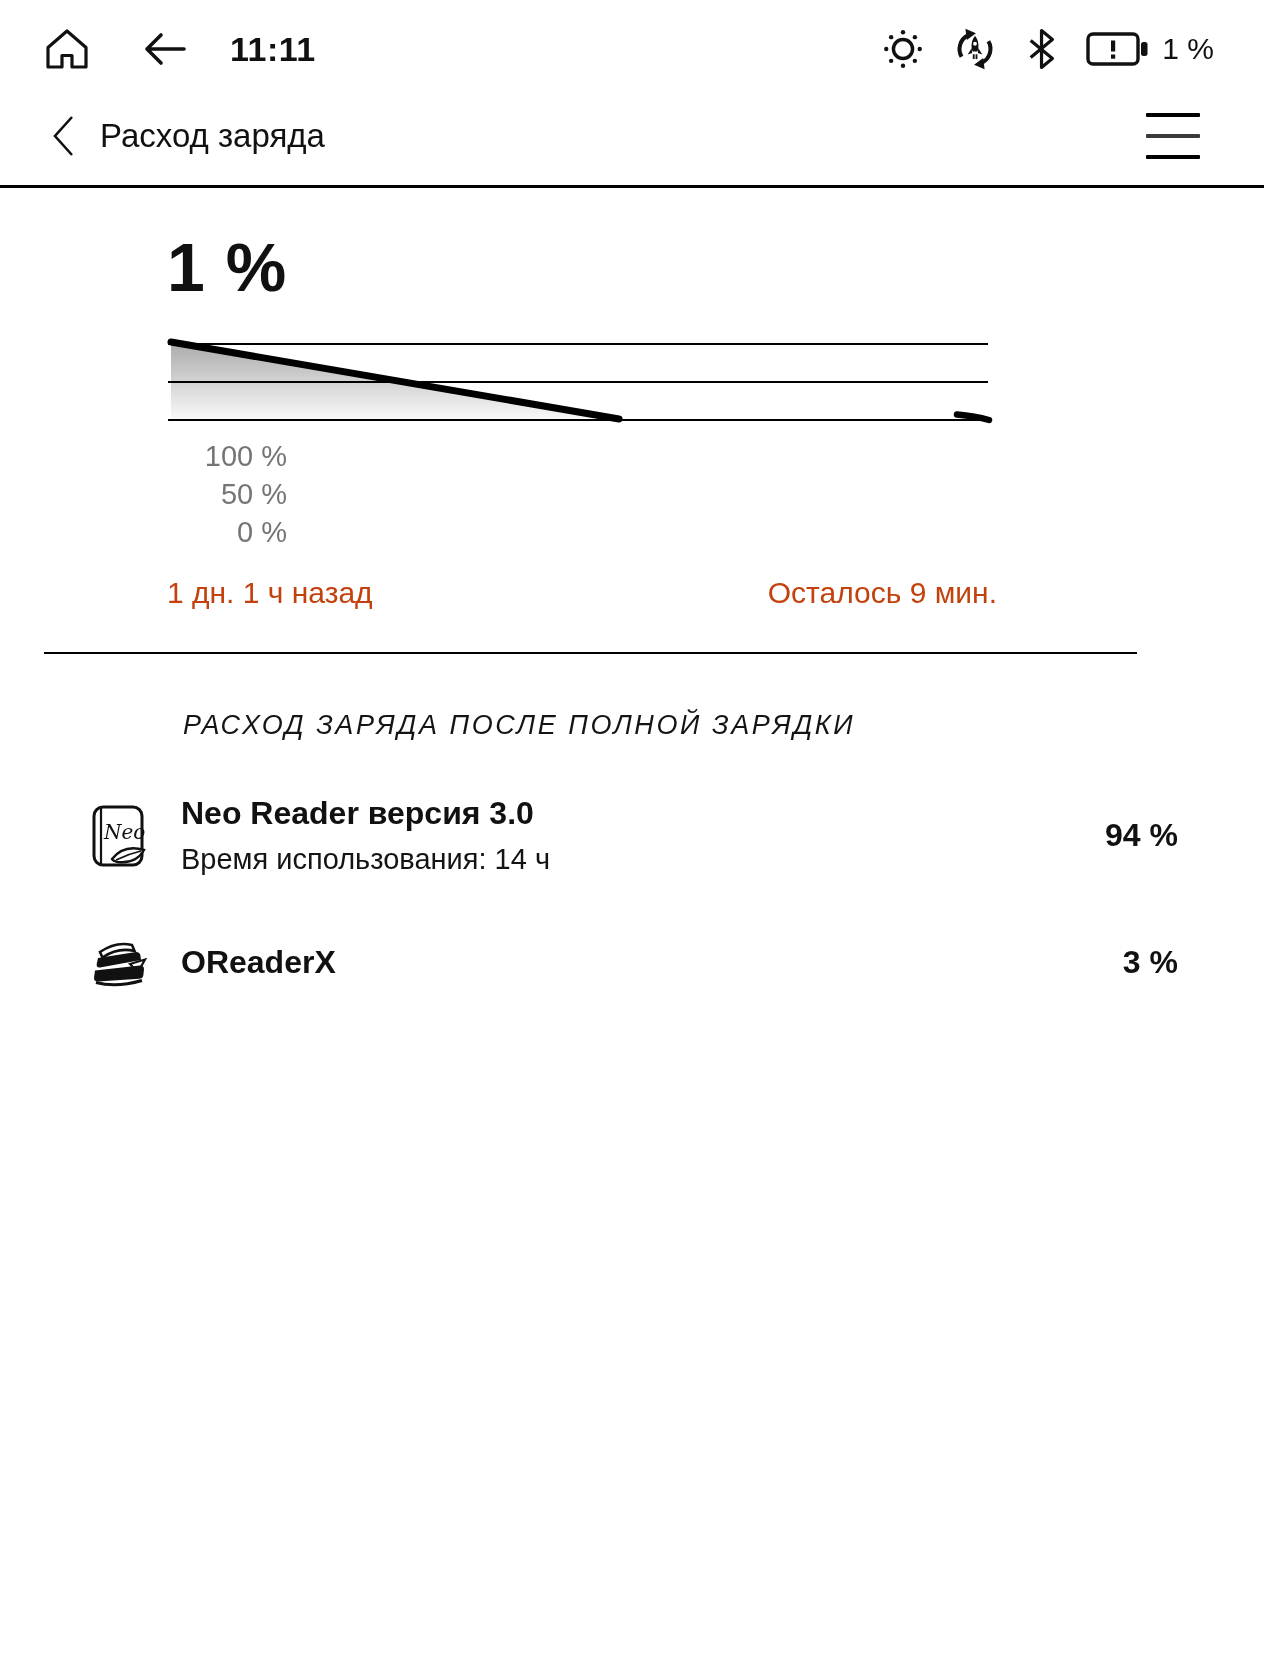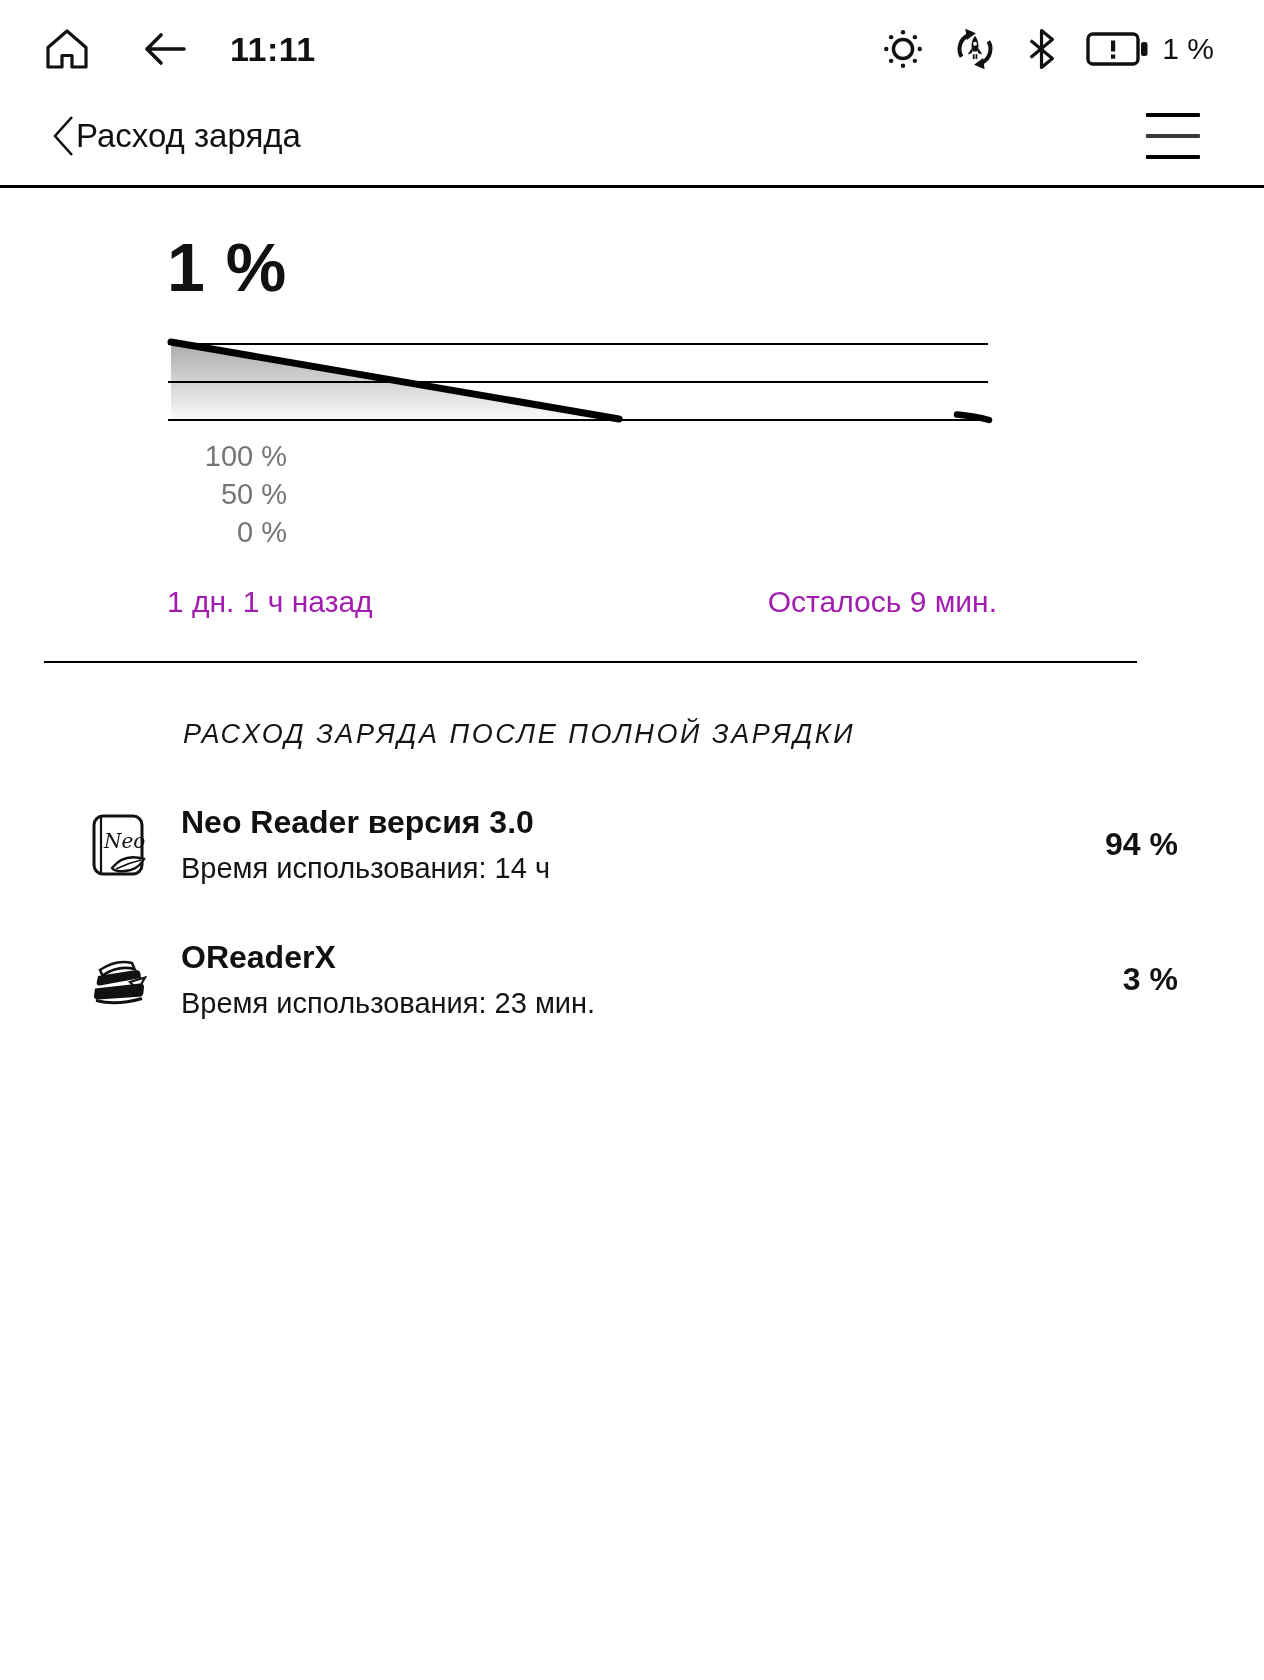--- a/index.html
+++ b/index.html
@@ -14,40 +14,40 @@
   .sb-back { width:46px; height:46px; margin-left:28px; }
   .sb-time { font-size:34px; font-weight:700; margin-left:18px; letter-spacing:.5px; }
   .sb-right { display:flex; align-items:center; margin-left:auto; }
   .sb-right > * { margin-left:27px; }
   .sb-batt-pct { font-size:30px; font-weight:500; margin-left:14px; }
 
   
   .header { display:flex; align-items:center; height:102px; margin-top:8px;
     padding:0 64px 0 50px; border-bottom:3px solid #000; }
   .hdr-chevron { width:26px; height:46px; }
-  .hdr-title { font-size:33px; font-weight:500; }
+  .hdr-title { font-size:33px; font-weight:500; margin-left:24px; }
   .hamburger { margin-left:auto; width:54px; display:flex; flex-direction:column; }
   .hamburger .bar { height:4px; background:#000; border-radius:1px; }
   .hamburger .bar + .bar { margin-top:17px; }
   .hamburger .bar.mid { background:#3a3a3a; }
 
   
   .big-pct { margin:40px 0 0 167px; font-size:68px; font-weight:700; letter-spacing:1px; }
 
   .chart-wrap { display:flex; margin:26px 0 0 167px;flex-direction:column; }
   .plot { width:830px; height:112px; flex:none; }
   .ylabels { position:relative; width:112px; height:112px; margin-left:8px;
     font-size:29px; color:#757575; }
   .ylabels div { position:absolute; right:0; line-height:36px; white-space:nowrap; }
   .yl-100 { top:-6px; }
   .yl-50  { top:32px; }
   .yl-0   { top:70px; }
 
-  .captions { width:830px; margin:29px 0 0 167px; display:flex;
-    justify-content:space-between; font-size:30px; color:#a21caf; }
+  .captions { width:830px; margin:20px 0 0 167px; display:flex;
+    justify-content:space-between; font-size:30px; color:#c2410c; }
 
   .divider { margin:42px 0 0 44px; width:1093px; border-top:2px solid #000; }
 
   
   .section-title { margin:56px 0 0 183px; font-size:27px; font-weight:500;
     letter-spacing:2.6px; color:#141414;font-style:italic; }
 
   .app-row { display:flex; align-items:center; margin:54px 86px 0 86px; }
   .app-icon { width:64px; height:64px; flex:none; }
   .app-text { margin-left:31px; min-width:0; }
@@ -168,16 +168,15 @@
 <div class="app-row">
   <svg class="app-icon" viewBox="0 0 64 64">
     <path d="M14 22 Q30 11 46 15 L48.5 21 Q32 17 16.5 27.5 Z" fill="#fff" stroke="#111" stroke-width="2.6"></path>
     <path d="M12 28 L50 22 Q54 22 54.5 26 L55 30 L14 37.5 Q10 38 10.8 33.5 Z" fill="#111"></path>
     <path d="M44 34 L59 29.5 L52 42 Z" fill="#fff" stroke="#111" stroke-width="2.2"></path>
     <path d="M9 40.5 L54 35.5 Q58 35.2 58 39.2 L57.3 45.5 Q57 48.5 53 48.8 L12 51.5 Q8 51.8 8 47.8 Z" fill="#111"></path>
     <path d="M10 52.5 Q30 58 56 50.5" stroke="#111" stroke-width="3" fill="none"></path>
   </svg>
   <div class="app-text">
     <div class="app-title">OReaderX</div>
-    <div class="app-sub">Время использования: 23 мин.</div>
   </div>
   <div class="app-pct">3 %</div>
 </div>
 
 </body></html>

